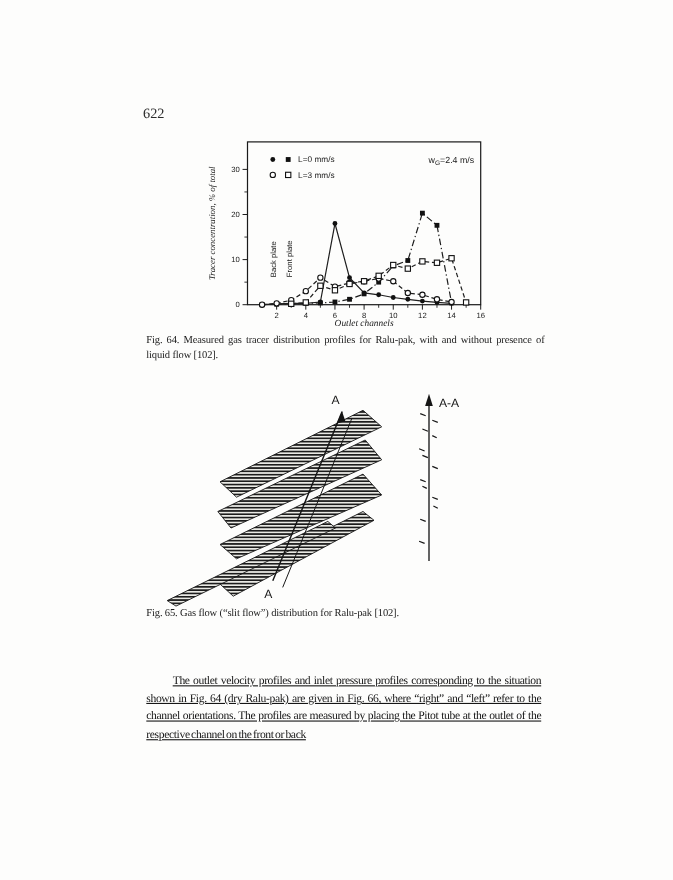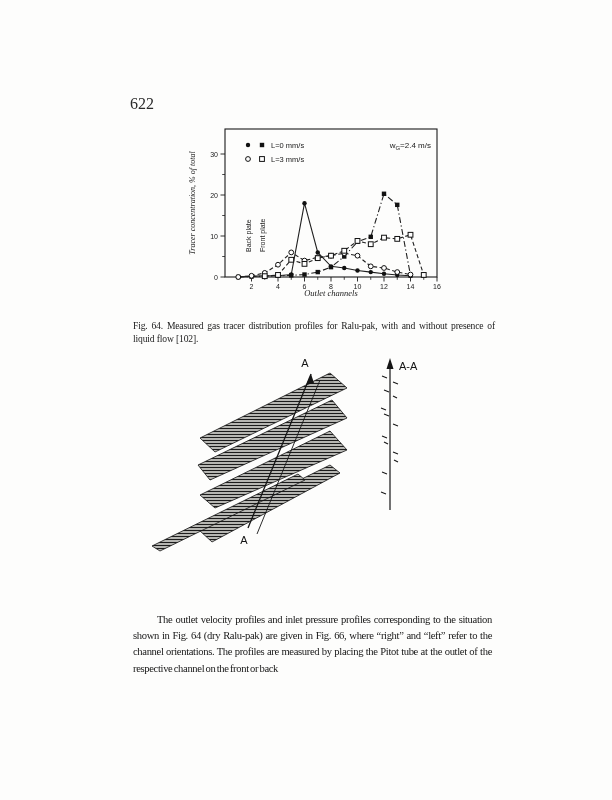--- a/index.html
+++ b/index.html
@@ -6,49 +6,50 @@
   .page{
     position:relative;
     width:612px;height:800px;
     background:#fdfdfc;
     color:#1c1c1c;
     font-family:"Liberation Serif", serif;
     overflow:hidden;
   }
   .page-number{
     position:absolute;left:130px;top:95px;
-    font-size:16px;color:#2a2a2a;
+    font-size:13px;color:#2a2a2a;
   }
   .chart-wrap{
     position:absolute;left:185px;top:112px;width:265px;height:195px;
   }
   .fig65-wrap{
     position:absolute;left:148px;top:352px;width:310px;height:205px;
   }
   .caption{
     position:absolute;left:133px;width:362px;
     font-size:9.6px;line-height:13px;
     letter-spacing:-0.15px;
     color:#1b1b1b;
     text-align:justify;
   }
-  .caption64{top:303px;margin-top:16px;}
+  .caption64{top:303px;}
   .caption65{top:551px;}
   .section-heading{
     position:absolute;left:133px;top:596px;width:359px;
     font-size:10.8px;font-style:italic;
     letter-spacing:-0.2px;
     color:#161616;
   }
   .body-paragraph{
     position:absolute;left:133px;top:612px;width:359px;
     font-size:10.6px;line-height:16.2px;
     letter-spacing:-0.35px;word-spacing:-1px;
     text-align:justify;text-indent:24px;
     color:#161616;
+    text-decoration:underline;
   }
   svg text{user-select:none;}
 </style>
 </head>
 <body>
 
 <div class="page">
 
   <div class="page-number">622</div>
 
@@ -203,17 +204,18 @@
         <line x1="246" y1="108" x2="250" y2="110"></line>
         <line x1="234" y1="120" x2="239" y2="122"></line>
         <line x1="233" y1="140" x2="238" y2="142"></line>
       </g>
       <text x="157" y="15" font-family="&quot;Liberation Sans&quot;,sans-serif" font-size="11" fill="#141414" text-anchor="middle">A</text>
       <text x="96" y="192" font-family="&quot;Liberation Sans&quot;,sans-serif" font-size="11" fill="#141414" text-anchor="middle">A</text>
       <text x="251" y="18" font-family="&quot;Liberation Sans&quot;,sans-serif" font-size="11" fill="#141414">A-A</text>
     </svg>
   </div>
 
+  <div class="caption caption65">Fig. 65. Gas flow (“slit flow”) distribution for Ralu-pak [102].</div>
 
 
   <div class="body-paragraph">The outlet velocity profiles and inlet pressure profiles corresponding to the situation shown in Fig. 64 (dry Ralu-pak) are given in Fig. 66, where “right” and “left” refer to the channel orientations. The profiles are measured by placing the Pitot tube at the outlet of the respective channel on the front or back</div>
 
 </div>
 
 </body></html>

